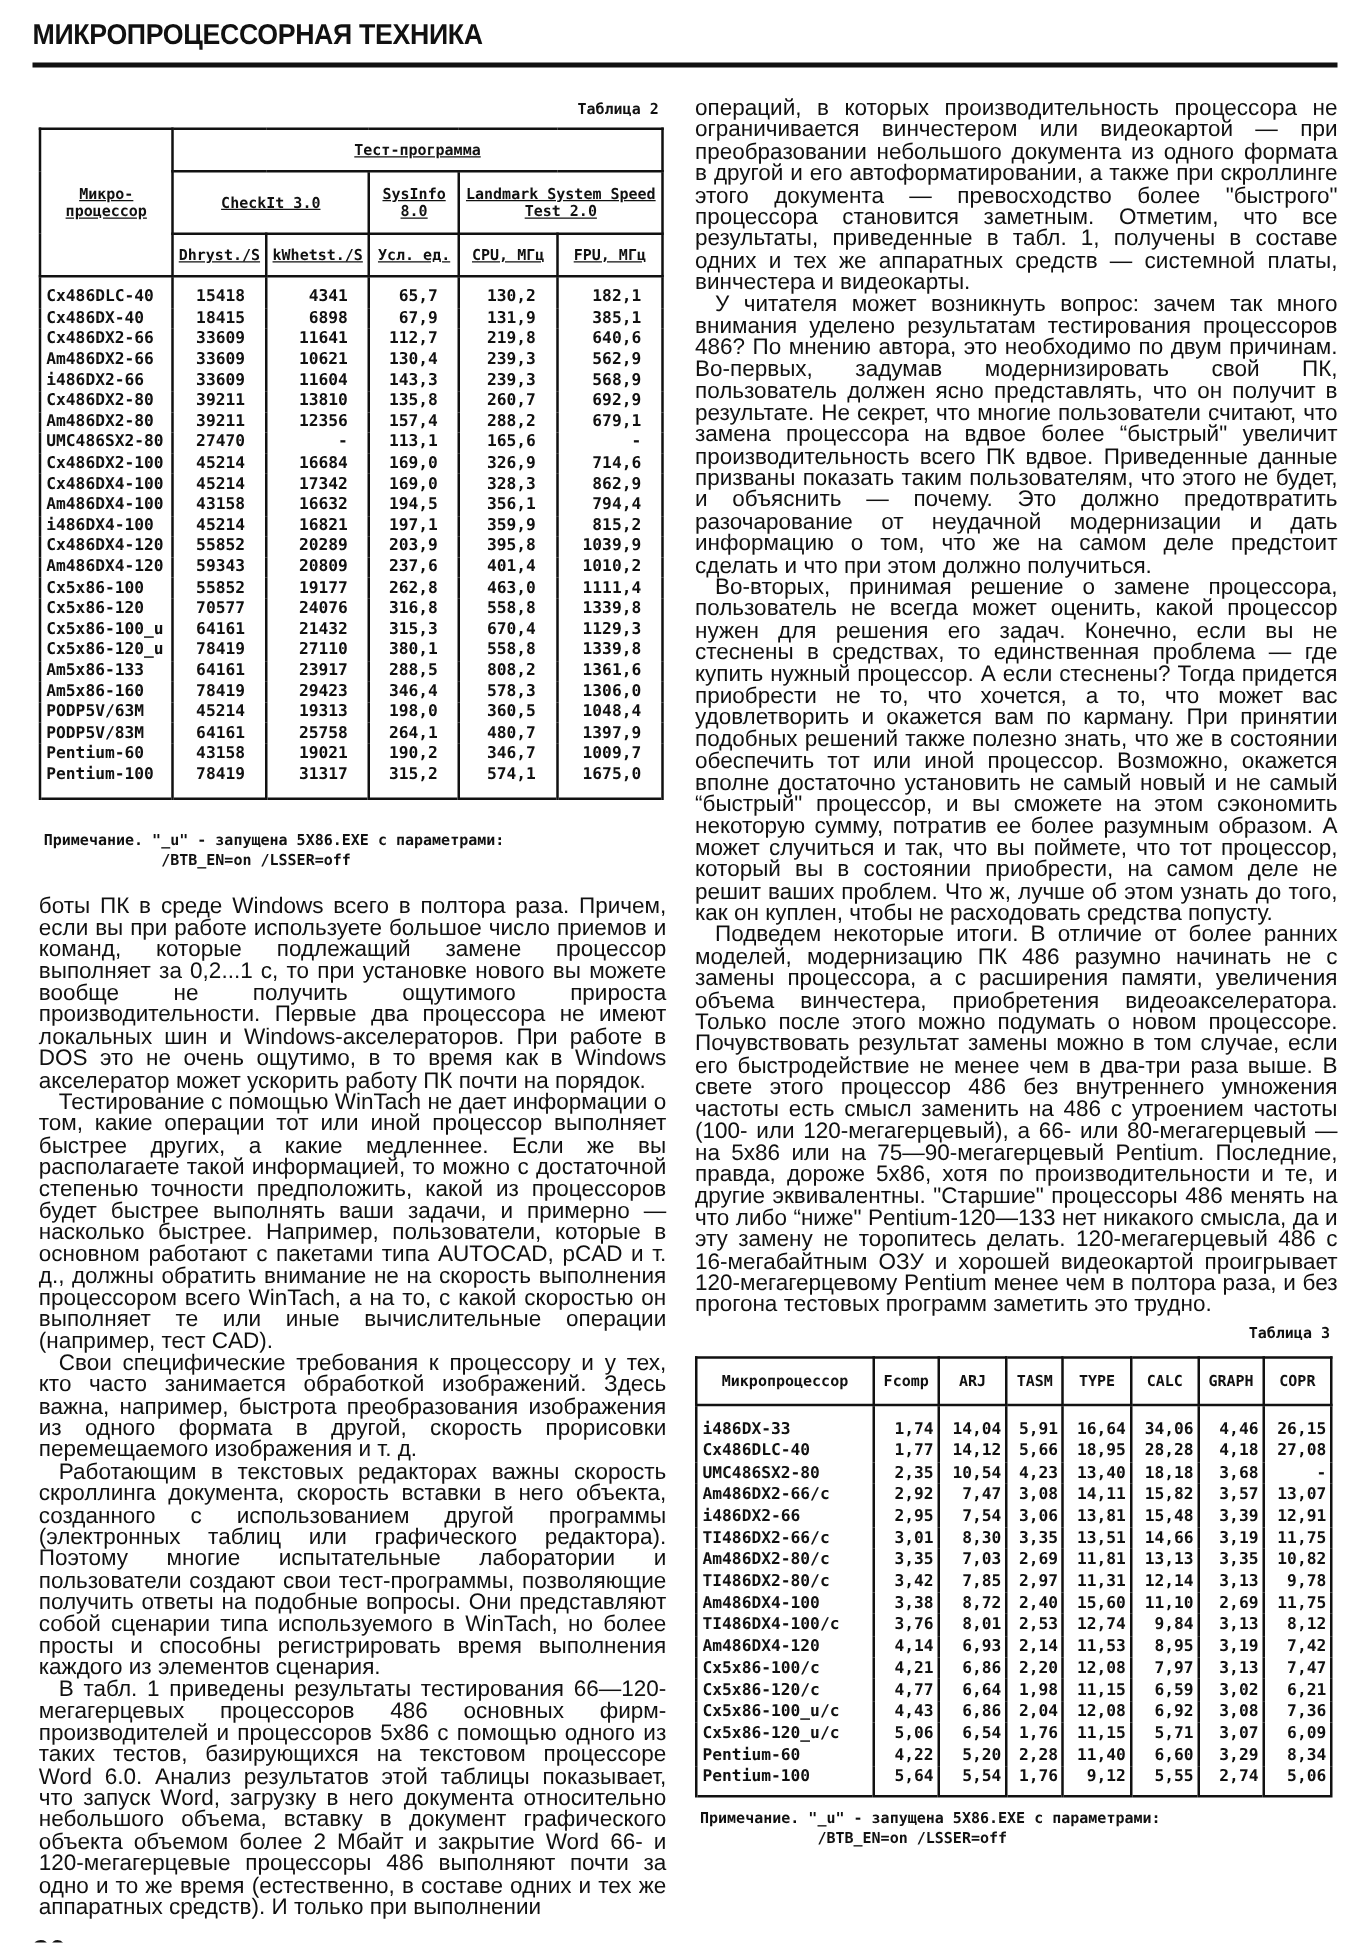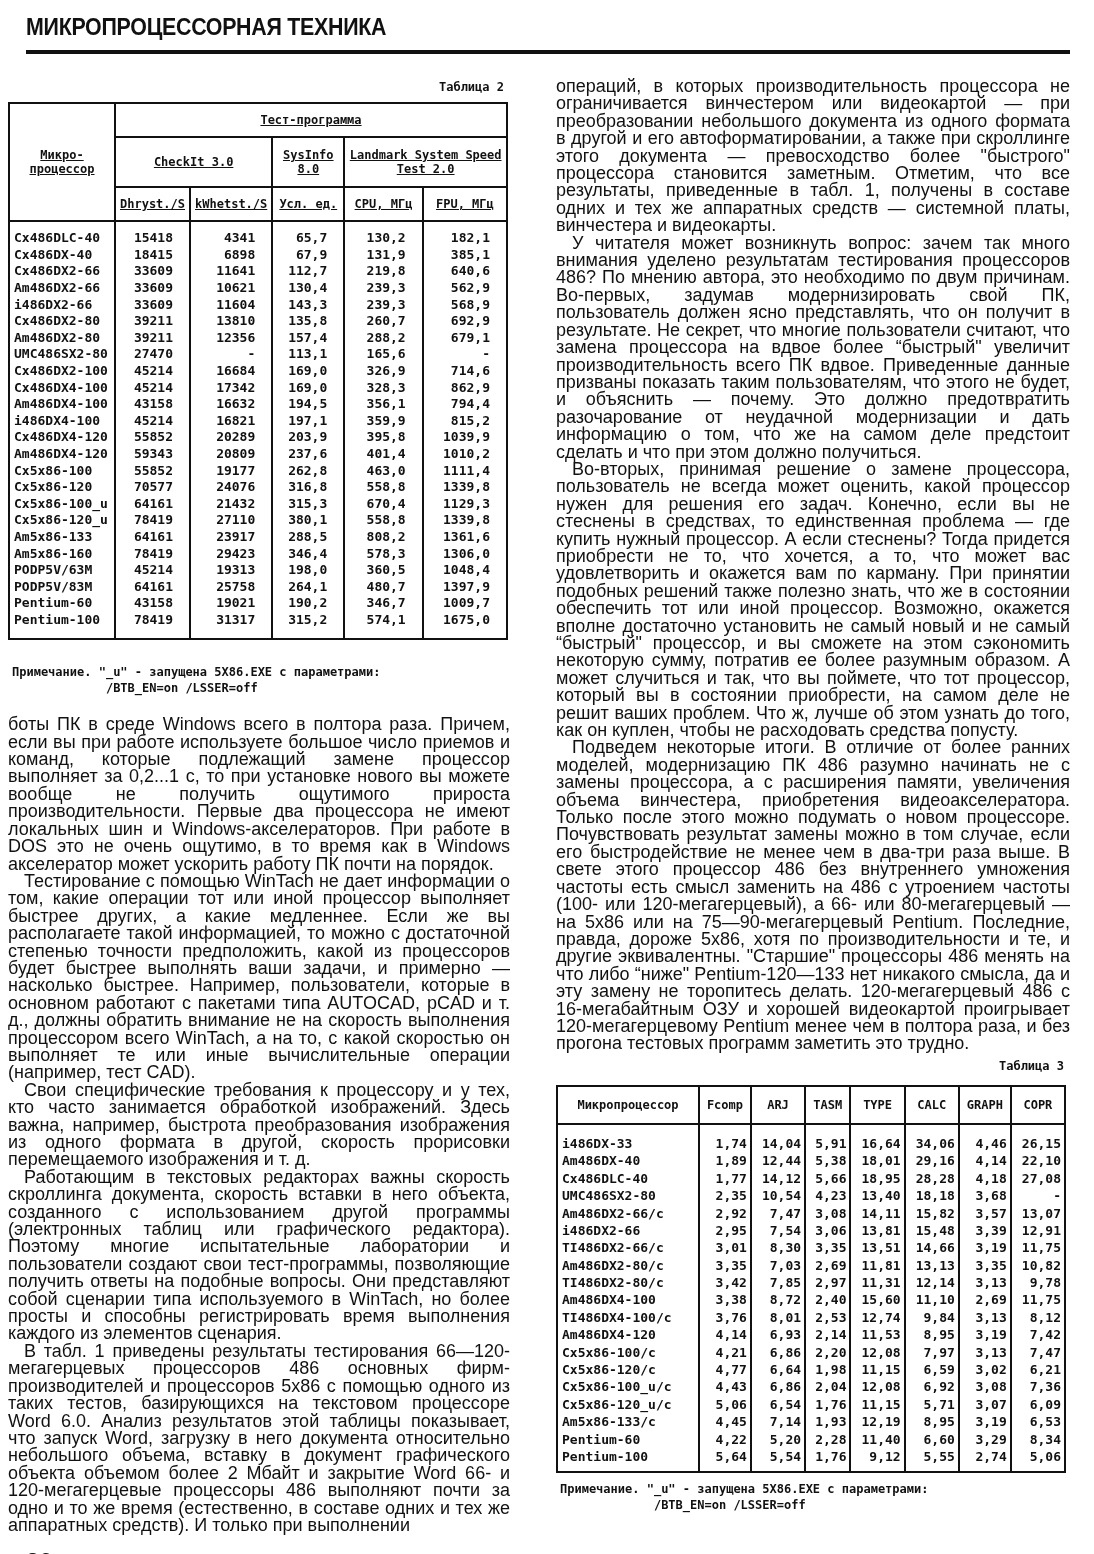--- a/index.html
+++ b/index.html
@@ -2,21 +2,21 @@
 <html><head>
   <meta charset="utf-8">
   <style>
     html, body { margin: 0; padding: 0; background: #ffffff; }
     body { width: 1094px; height: 1554px; position: relative; overflow: hidden; color: #111; }
     .page-header { position: absolute; left: 26px; top: 14px; width: 1044px; }
     .page-title { font-family: "Liberation Sans", sans-serif; font-weight: bold; font-size: 23px; letter-spacing: -0.3px; transform: scaleX(0.93); transform-origin: left; white-space: nowrap; }
     .header-rule { position: absolute; left: 0; top: 36px; width: 1044px; height: 4px; background: #111; }
 
     .col { position: absolute; }
-    .col-left { left: 8px; top: 78px; width: 502px; }
+    .col-left { left: 31px; top: 78px; width: 502px; }
     .col-right { left: 556px; top: 78px; width: 514px; }
     .table-caption { font-family: "DejaVu Sans Mono", monospace; font-weight: bold; font-size: 12px; text-align: right; margin: 2px 6px 8px 0; }
 
     table.data { border-collapse: collapse; font-family: "DejaVu Sans Mono", monospace; font-size: 13px; }
     table.data th, table.data td { border-left: 2px solid #111; border-right: 2px solid #111; padding: 0 4px; }
     table.data thead th { border: 2px solid #111; font-weight: bold; font-size: 12px; }
     table.data { border: 2px solid #111; }
 
     #t2 { width: 500px; }
     #t2 thead th { height: 30px; text-decoration: underline; }
@@ -312,30 +312,20 @@
           <td class="name">i486DX-33</td>
           <td>1,74</td>
           <td>14,04</td>
           <td>5,91</td>
           <td>16,64</td>
           <td>34,06</td>
           <td>4,46</td>
           <td>26,15</td>
         </tr>
         <tr>
-          <td class="name">Am486DX-40</td>
-          <td>1,89</td>
-          <td>12,44</td>
-          <td>5,38</td>
-          <td>18,01</td>
-          <td>29,16</td>
-          <td>4,14</td>
-          <td>22,10</td>
-        </tr>
-        <tr>
           <td class="name">Cx486DLC-40</td>
           <td>1,77</td>
           <td>14,12</td>
           <td>5,66</td>
           <td>18,95</td>
           <td>28,28</td>
           <td>4,18</td>
           <td>27,08</td>
         </tr>
         <tr>
@@ -462,30 +452,20 @@
           <td class="name">Cx5x86-120_u/c</td>
           <td>5,06</td>
           <td>6,54</td>
           <td>1,76</td>
           <td>11,15</td>
           <td>5,71</td>
           <td>3,07</td>
           <td>6,09</td>
         </tr>
         <tr>
-          <td class="name">Am5x86-133/c</td>
-          <td>4,45</td>
-          <td>7,14</td>
-          <td>1,93</td>
-          <td>12,19</td>
-          <td>8,95</td>
-          <td>3,19</td>
-          <td>6,53</td>
-        </tr>
-        <tr>
           <td class="name">Pentium-60</td>
           <td>4,22</td>
           <td>5,20</td>
           <td>2,28</td>
           <td>11,40</td>
           <td>6,60</td>
           <td>3,29</td>
           <td>8,34</td>
         </tr>
         <tr>

